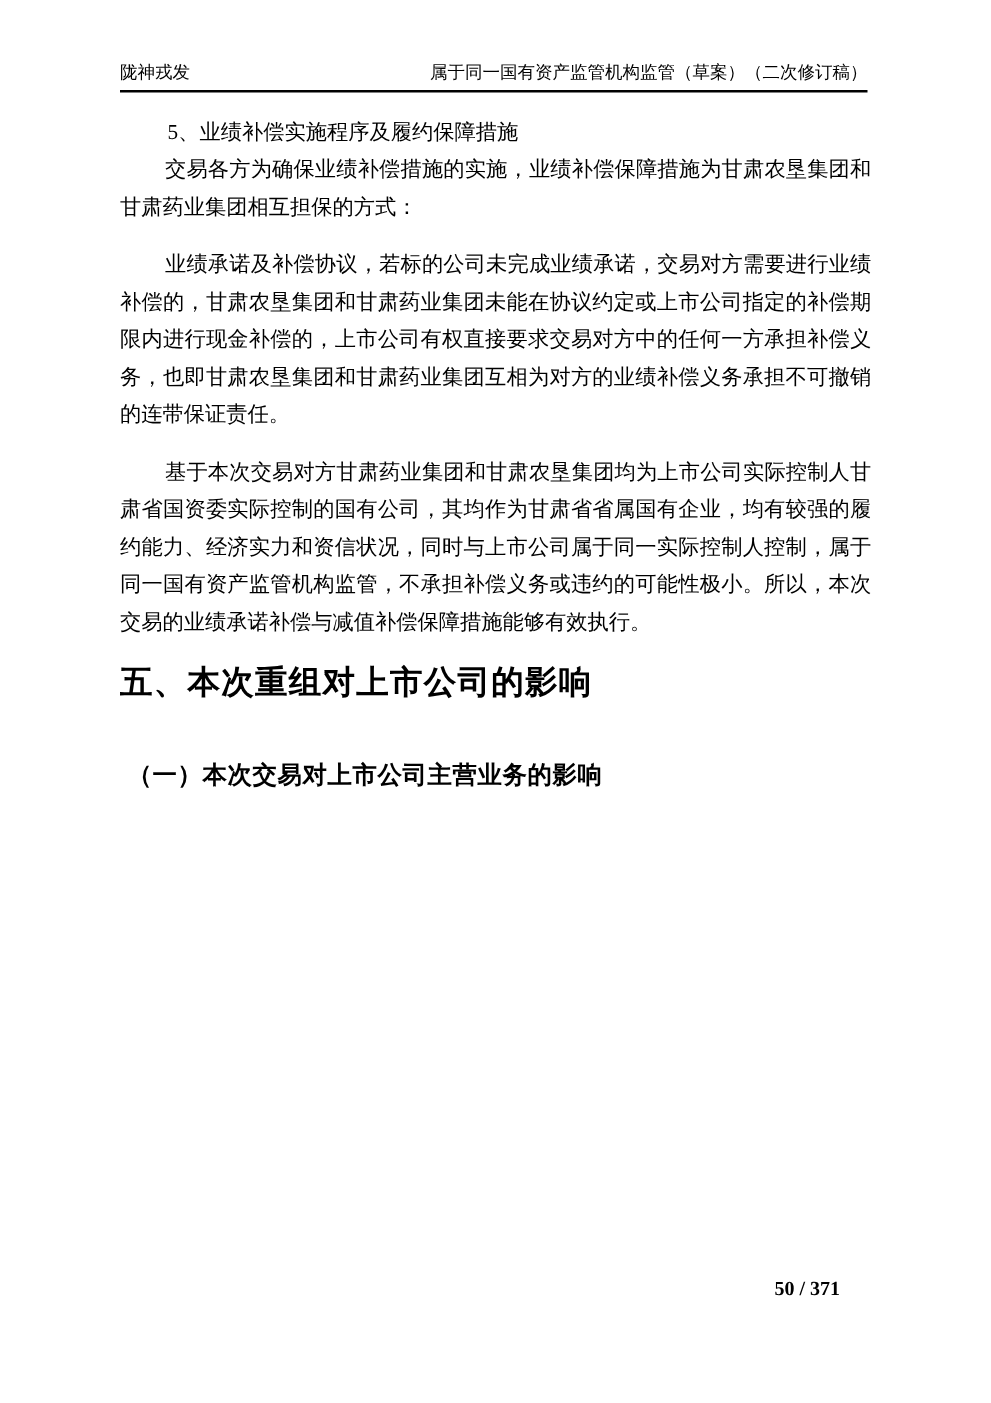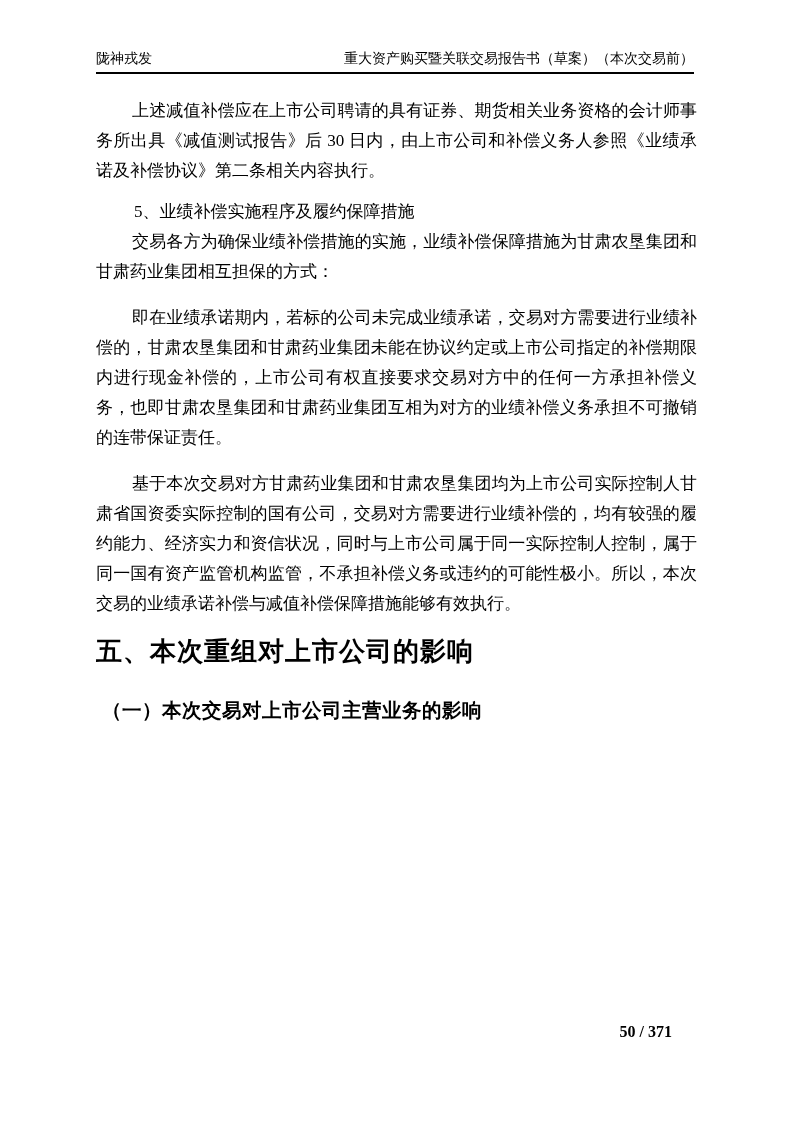--- a/index.html
+++ b/index.html
@@ -54,21 +54,21 @@
   .content p.tight { margin-top: 0; }
   .content h1.section-heading {
     margin: 16px 0 0 0;
     font-family: "Liberation Sans", "DejaVu Sans", sans-serif;
     font-weight: bold;
     font-size: 26px;
     line-height: 32px;
     letter-spacing: 1px;
   }
   .content h2.subsection-heading {
-    margin: 28px 0 0 0;
+    margin: 44px 0 0 0;
     font-family: "Liberation Sans", "DejaVu Sans", sans-serif;
     font-weight: bold;
     font-size: 19.5px;
     line-height: 30px;
     text-indent: 6px;
     letter-spacing: 0.5px;
   }
   
   .page-footer {
     position: absolute;
@@ -80,34 +80,33 @@
     font-family: "Liberation Serif", "DejaVu Serif", serif;
   }
 </style>
 </head>
 <body>
 
 <div class="page">
 
   <div class="page-header">
     <span>陇神戎发</span>
-    <span>重大资产购买暨关联交易报告书（草案）（本次交易前）</span>
+    <span>属于同一国有资产监管机构监管（草案）（二次修订稿）</span>
   </div>
 
   <div class="content">
-    <p class="body-para">上述减值补偿应在上市公司聘请的具有证券、期货相关业务资格的会计师事务所出具《减值测试报告》后 30 日内，由上市公司和补偿义务人参照《业绩承诺及补偿协议》第二条相关内容执行。</p>
 
 
     <p class="sub-heading">5、业绩补偿实施程序及履约保障措施</p>
 
     <p class="body-para tight">交易各方为确保业绩补偿措施的实施，业绩补偿保障措施为甘肃农垦集团和甘肃药业集团相互担保的方式：</p>
 
-    <p class="body-para">即在业绩承诺期内，若标的公司未完成业绩承诺，交易对方需要进行业绩补偿的，甘肃农垦集团和甘肃药业集团未能在协议约定或上市公司指定的补偿期限内进行现金补偿的，上市公司有权直接要求交易对方中的任何一方承担补偿义务，也即甘肃农垦集团和甘肃药业集团互相为对方的业绩补偿义务承担不可撤销的连带保证责任。</p>
+    <p class="body-para">业绩承诺及补偿协议，若标的公司未完成业绩承诺，交易对方需要进行业绩补偿的，甘肃农垦集团和甘肃药业集团未能在协议约定或上市公司指定的补偿期限内进行现金补偿的，上市公司有权直接要求交易对方中的任何一方承担补偿义务，也即甘肃农垦集团和甘肃药业集团互相为对方的业绩补偿义务承担不可撤销的连带保证责任。</p>
 
-    <p class="body-para">基于本次交易对方甘肃药业集团和甘肃农垦集团均为上市公司实际控制人甘肃省国资委实际控制的国有公司，交易对方需要进行业绩补偿的，均有较强的履约能力、经济实力和资信状况，同时与上市公司属于同一实际控制人控制，属于同一国有资产监管机构监管，不承担补偿义务或违约的可能性极小。所以，本次交易的业绩承诺补偿与减值补偿保障措施能够有效执行。</p>
+    <p class="body-para">基于本次交易对方甘肃药业集团和甘肃农垦集团均为上市公司实际控制人甘肃省国资委实际控制的国有公司，其均作为甘肃省省属国有企业，均有较强的履约能力、经济实力和资信状况，同时与上市公司属于同一实际控制人控制，属于同一国有资产监管机构监管，不承担补偿义务或违约的可能性极小。所以，本次交易的业绩承诺补偿与减值补偿保障措施能够有效执行。</p>
 
     <h1 class="section-heading">五、本次重组对上市公司的影响</h1>
 
     <h2 class="subsection-heading">（一）本次交易对上市公司主营业务的影响</h2>
 
   </div>
 
   <div class="page-footer">50 / 371</div>
 
 </div>

